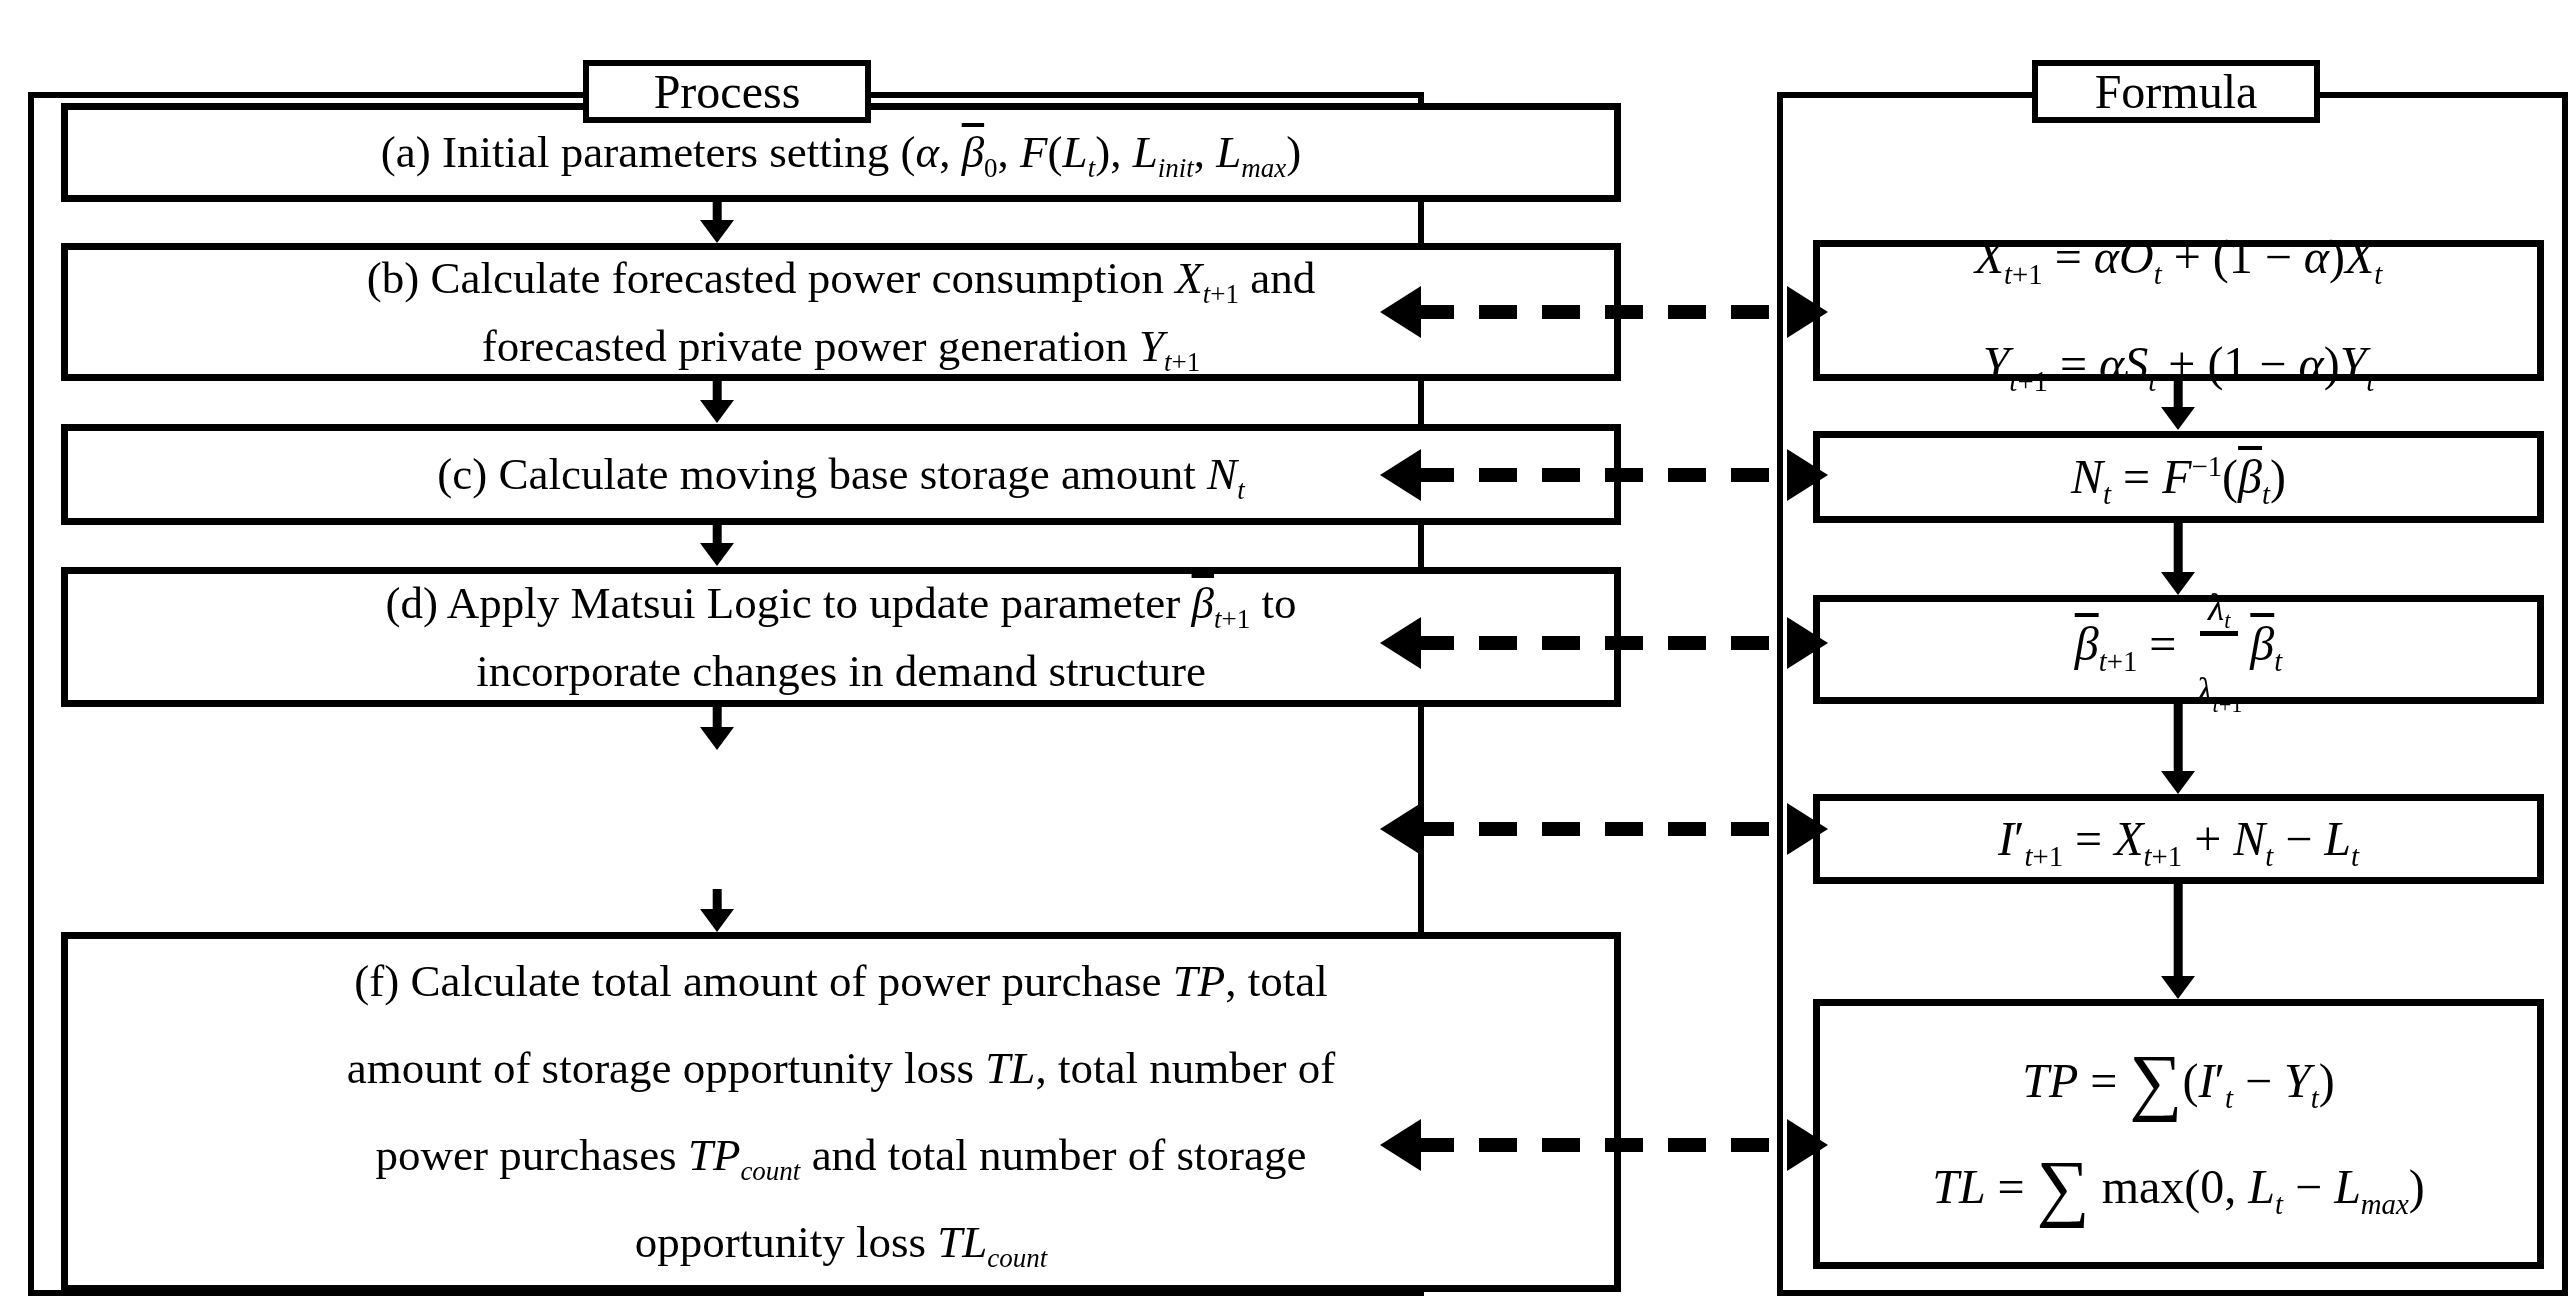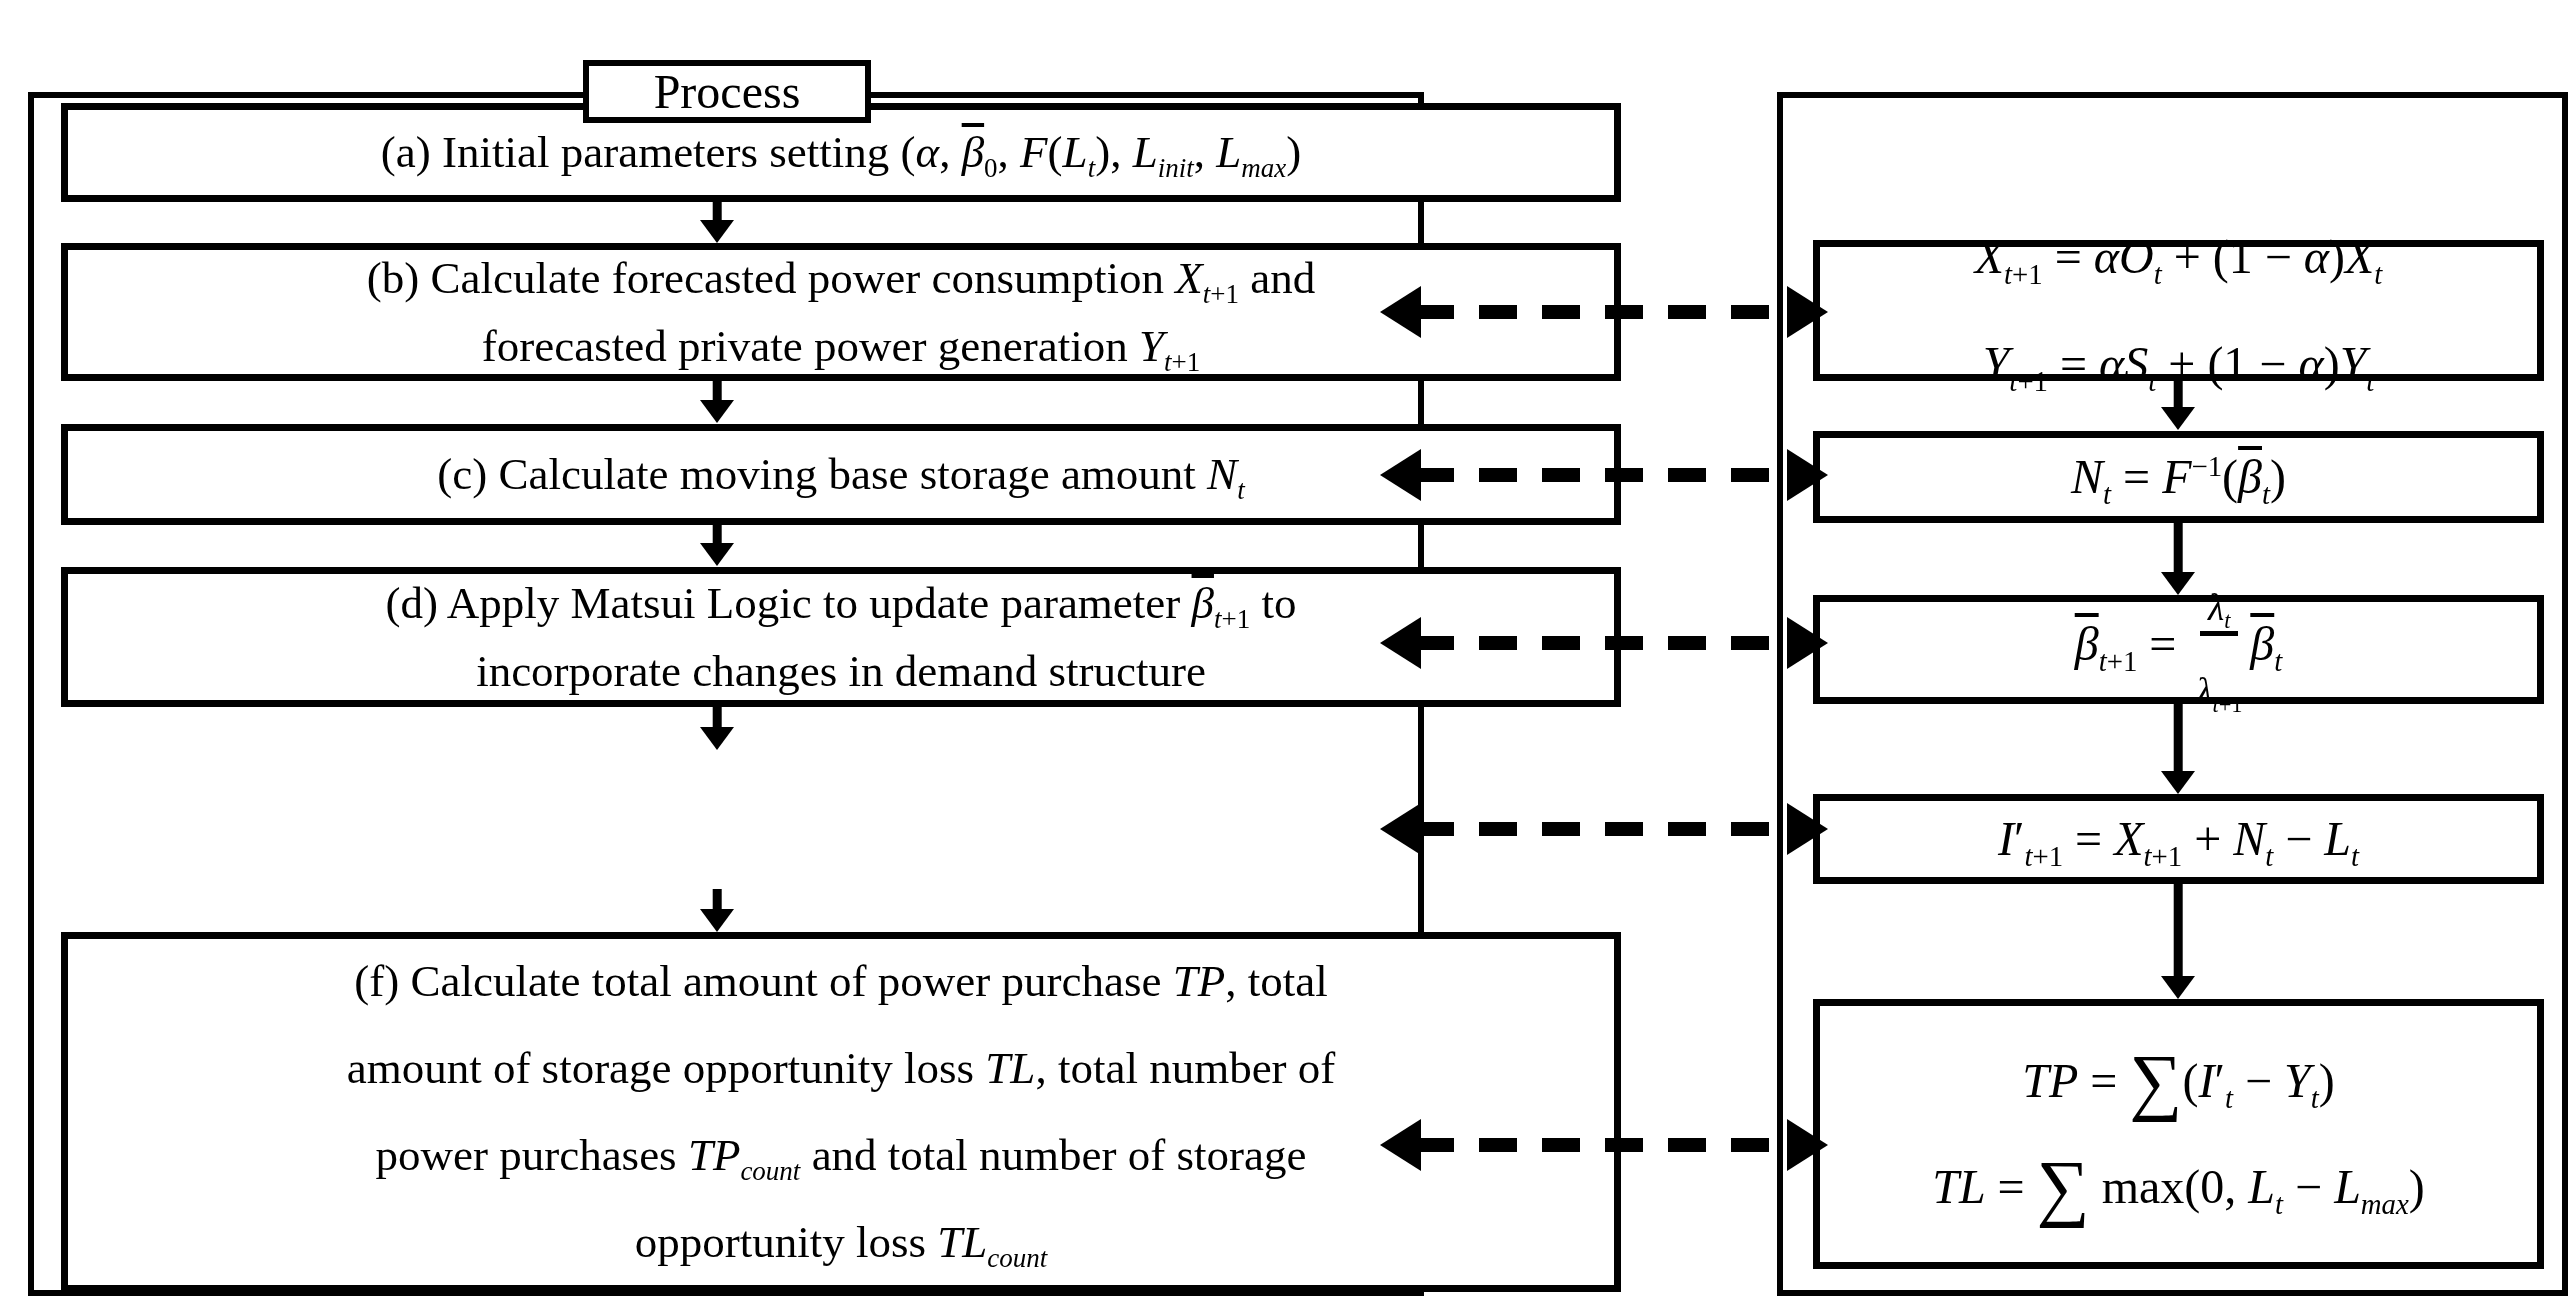--- a/index.html
+++ b/index.html
@@ -91,20 +91,21 @@
 </style>
 </head>
 <body>
 
 <div class="canvas">
 
   <div class="container process-container"></div>
   <div class="container formula-container"></div>
 
   <div class="col-label" style="left:583px">Process</div>
+  <div class="col-label" style="left:2032px">Formula</div>
 
   <div class="pbox" style="top:103px;height:99px">
     <div class="ptext">(a) Initial parameters setting (<i>α</i>, <span class="ol"><i>β</i></span><sub>0</sub>, <i>F</i>(<i>L</i><sub><i>t</i></sub>), <i>L</i><sub><i>init</i></sub>, <i>L</i><sub><i>max</i></sub>)</div>
   </div>
   <div class="pbox" style="top:243px;height:138px">
     <div class="ptext">(b) Calculate forecasted power consumption <i>X</i><sub><i>t</i>+1</sub> and<br>forecasted private power generation <i>Y</i><sub><i>t</i>+1</sub></div>
   </div>
   <div class="pbox" style="top:424px;height:101px">
     <div class="ptext">(c) Calculate moving base storage amount <i>N</i><sub><i>t</i></sub></div>
   </div>

